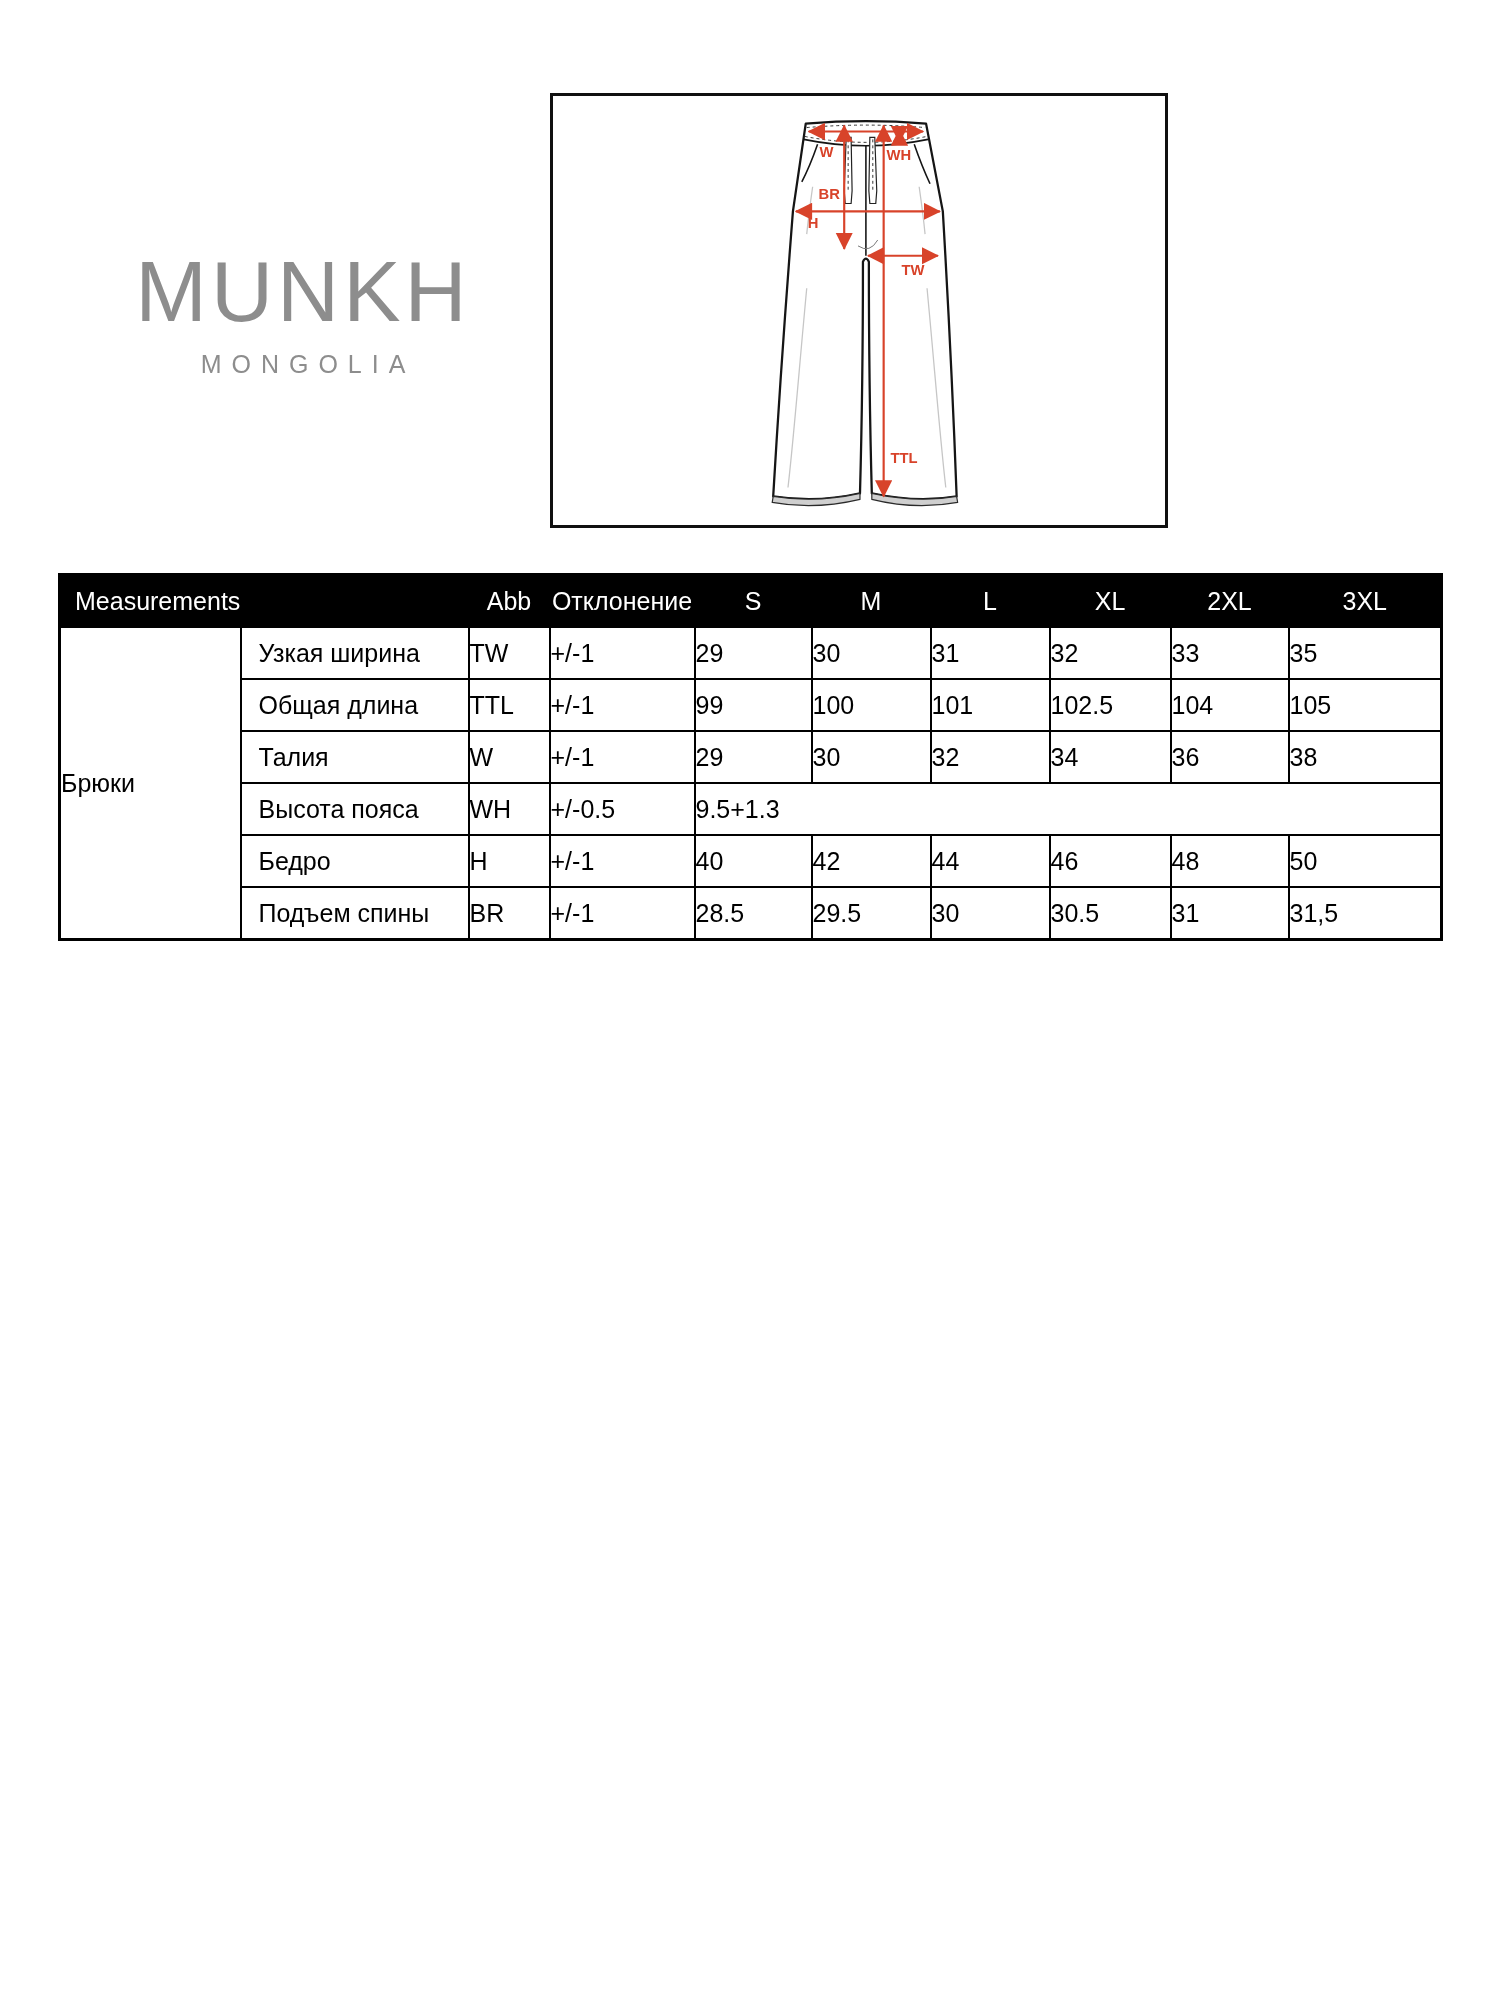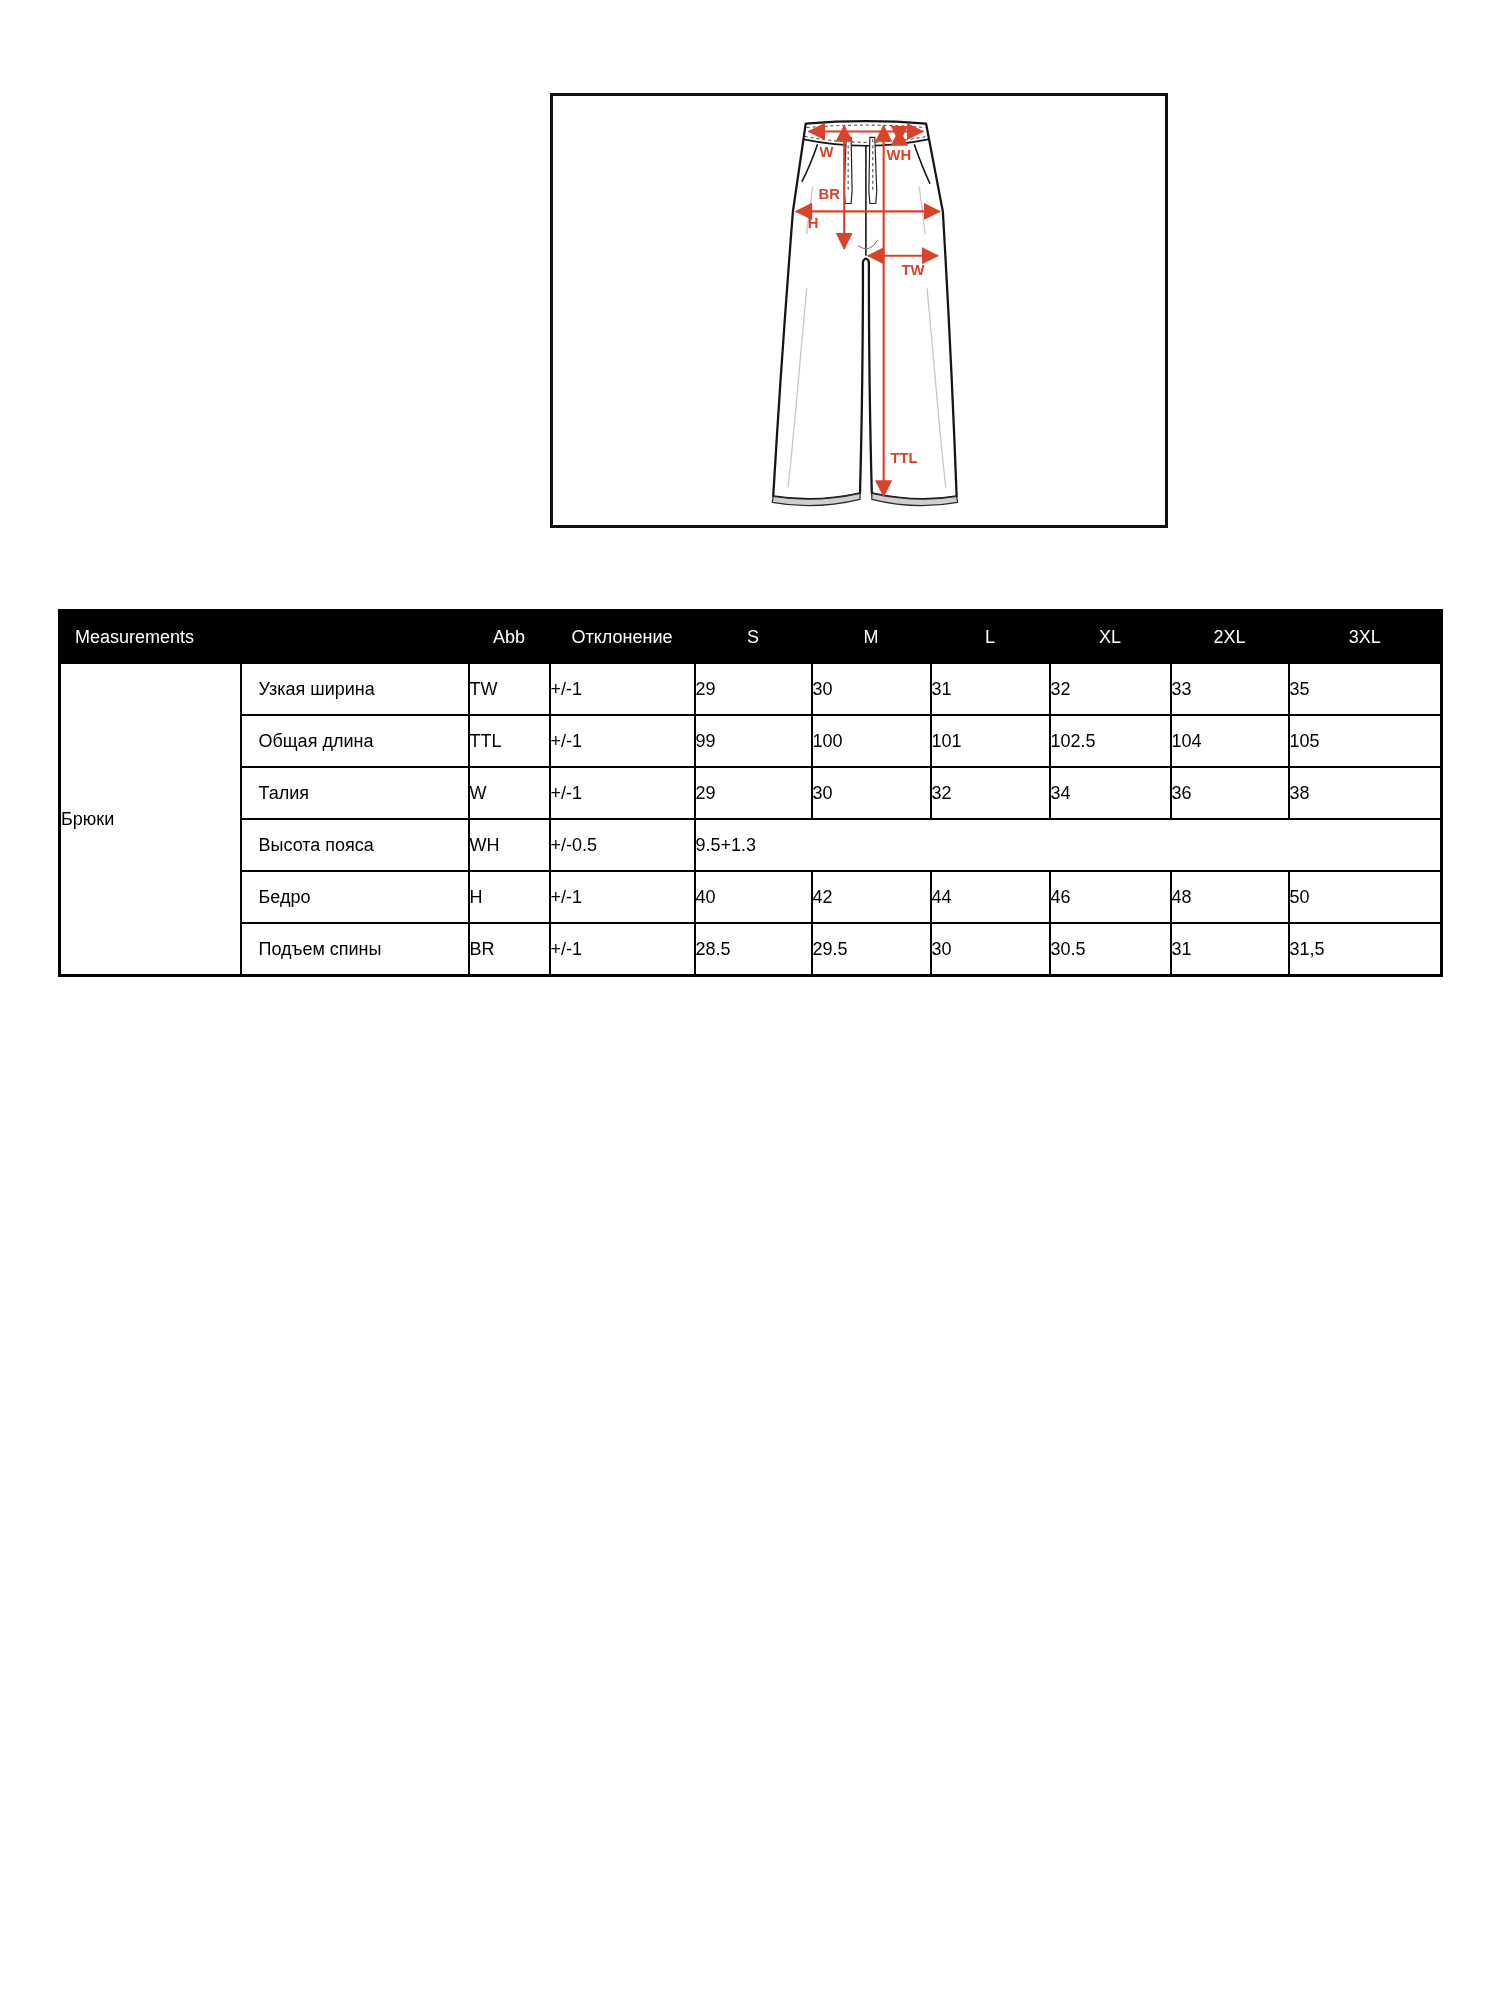--- a/index.html
+++ b/index.html
@@ -29,33 +29,37 @@
   .crease{fill:none;stroke:#c6c6c6;stroke-width:1.3;}
   .hem{fill:#cfcfcf;stroke:#2a2a2a;stroke-width:1.2;}
   .cord{fill:#ffffff;stroke:#222;stroke-width:1.2;}
   .ann{fill:none;stroke:var(--accent);stroke-width:2.2;}
   .mk{fill:var(--accent);}
   .ann-label{fill:var(--accent);font-family:"Liberation Sans",sans-serif;font-size:15px;font-weight:bold;}
   
   .size-table{
     position:absolute;left:58px;top:573px;width:1382px;
     border-collapse:collapse;table-layout:fixed;
-    font-size:18px;color:#000;border:3px solid #000;margin-top:36px;
+    font-size:25px;color:#000;border:3px solid #000;
   }
   .size-table th,.size-table td{border:2px solid #000;padding:0;height:50px;vertical-align:middle;overflow:hidden;white-space:nowrap;}
   .size-table thead th{background:var(--header-bg);color:#fff;border-color:var(--header-bg);font-weight:normal;}
   .size-table thead th.h-meas{text-align:left;padding-left:14px;}
   .size-table td.c-name{text-align:left;padding-left:17px;}
   .size-table td.c-group{text-align:left;}
 </style>
 </head>
 <body>
 
 <div class="page">
 
+  <div class="logo">
+    <div class="logo-brand">MUNKH</div>
+    <div class="logo-sub">MONGOLIA</div>
+  </div>
 
   <div class="diagram-box">
     <svg viewBox="0 0 618 435">
       <defs>
         <marker id="ah-e" markerWidth="9" markerHeight="9" refX="7.5" refY="4" orient="auto">
           <path class="mk" d="M0,0 L8,4 L0,8 Z"></path>
         </marker>
         <marker id="ah-s" markerWidth="9" markerHeight="9" refX="0.5" refY="4" orient="auto">
           <path class="mk" d="M8,0 L0,4 L8,8 Z"></path>
         </marker>

